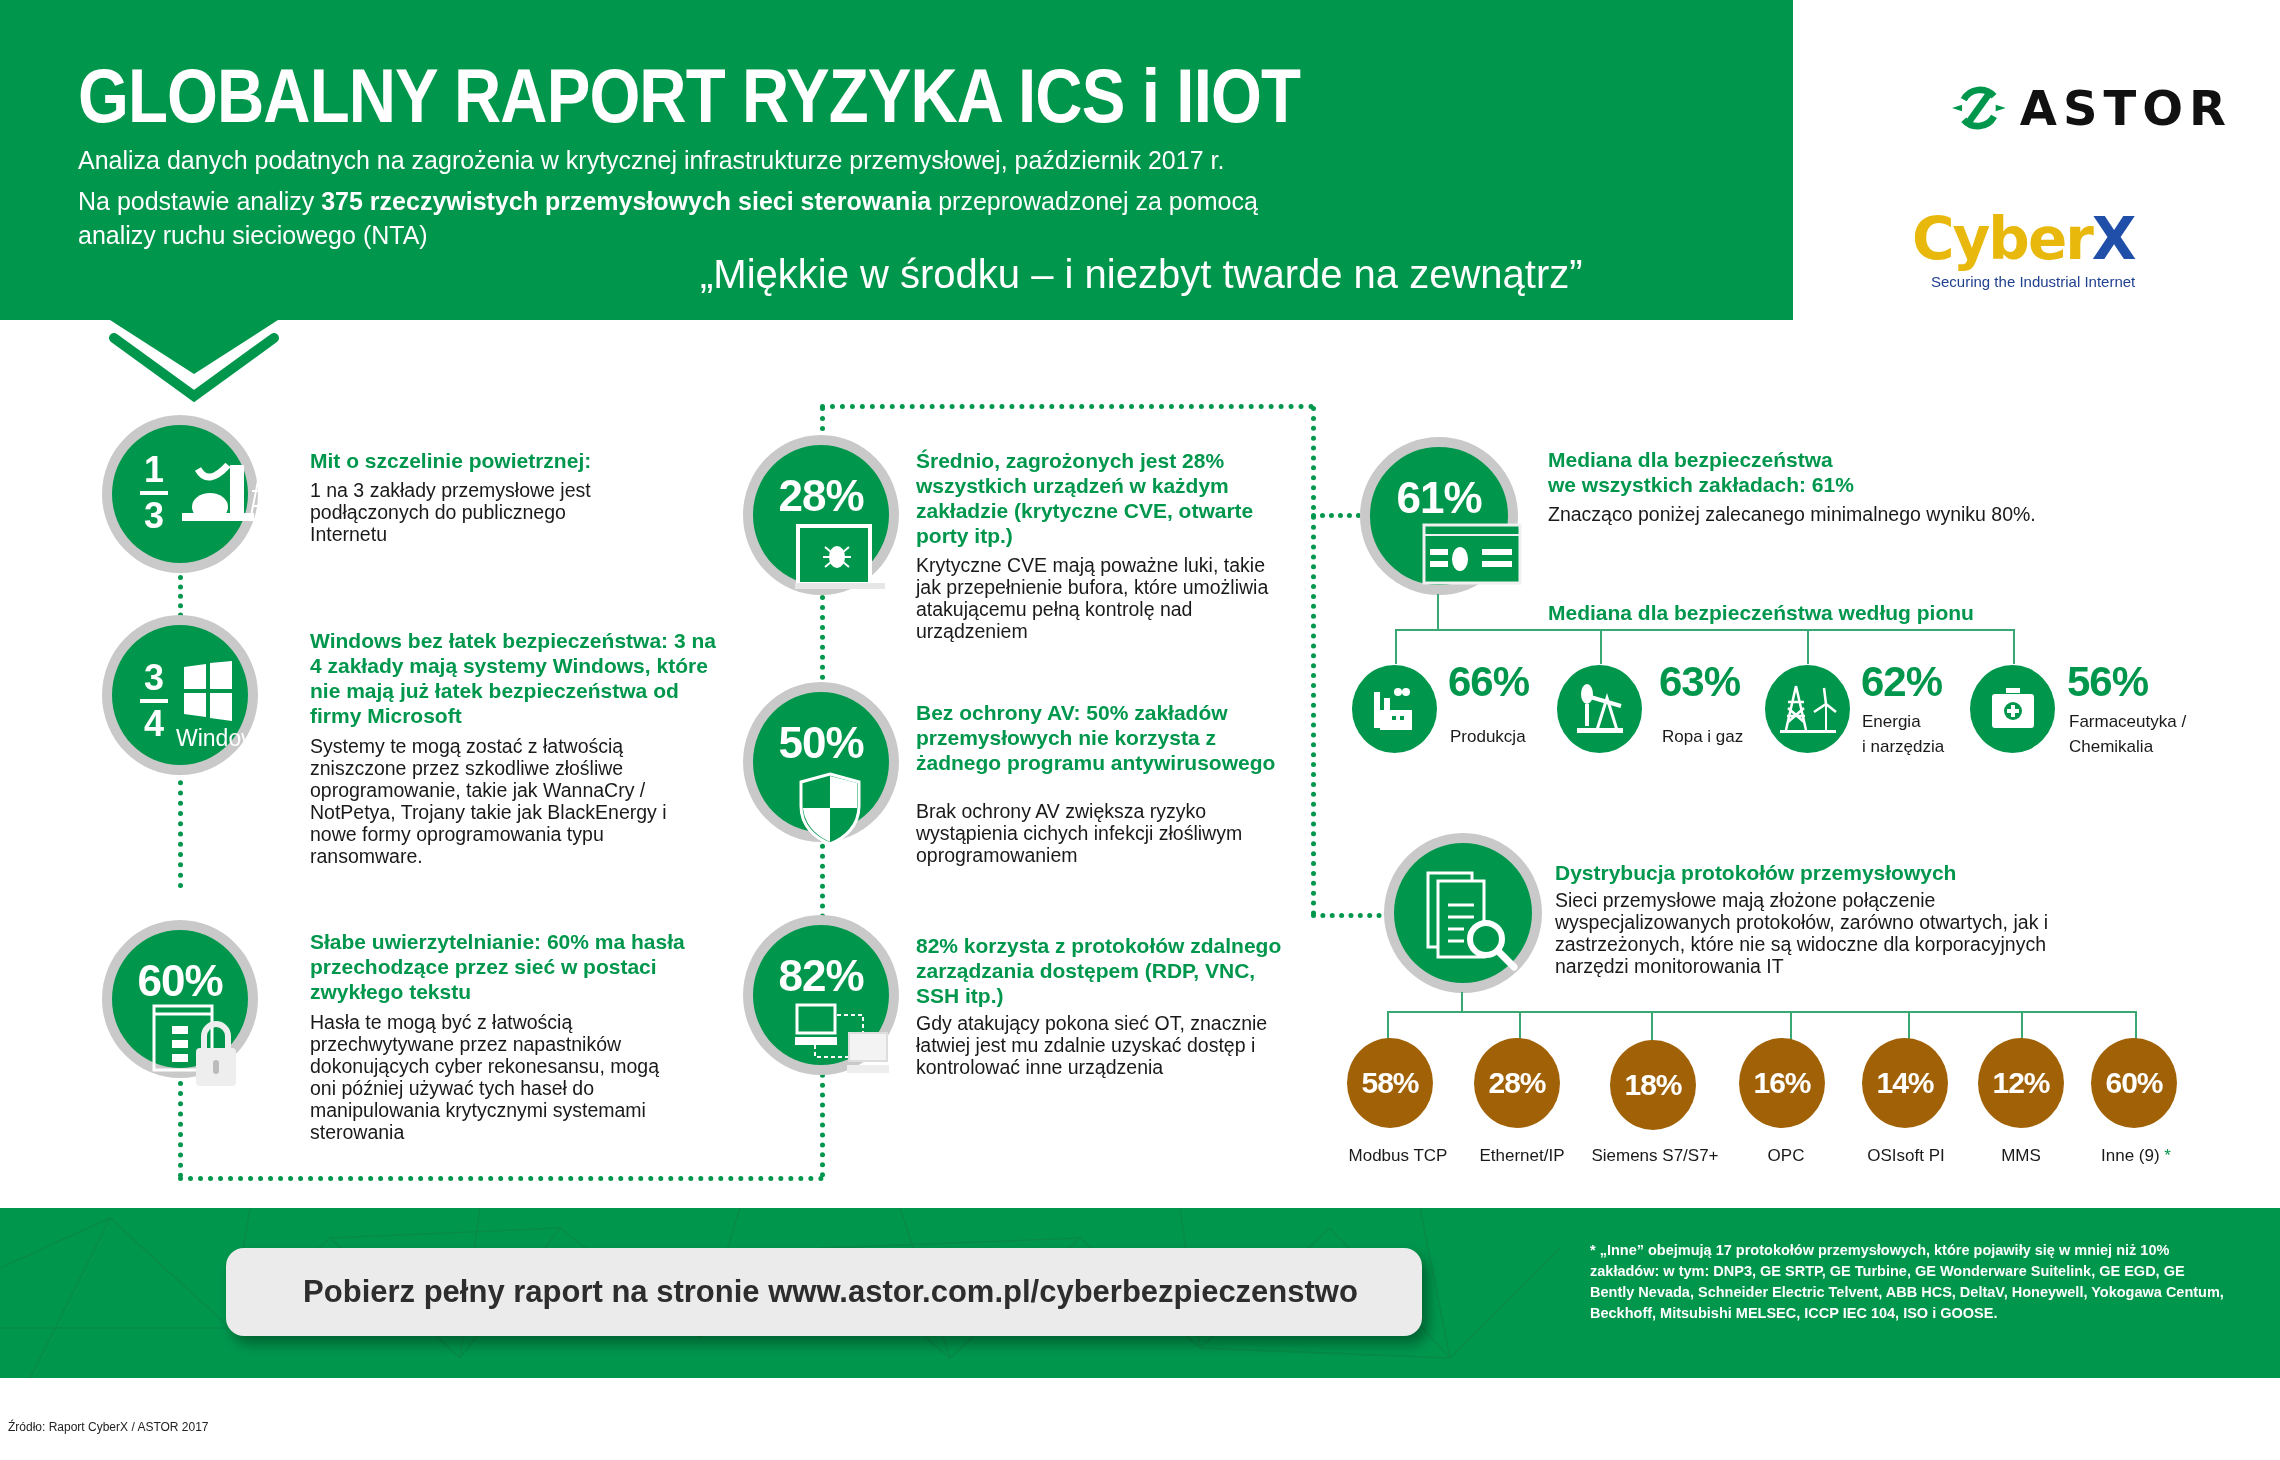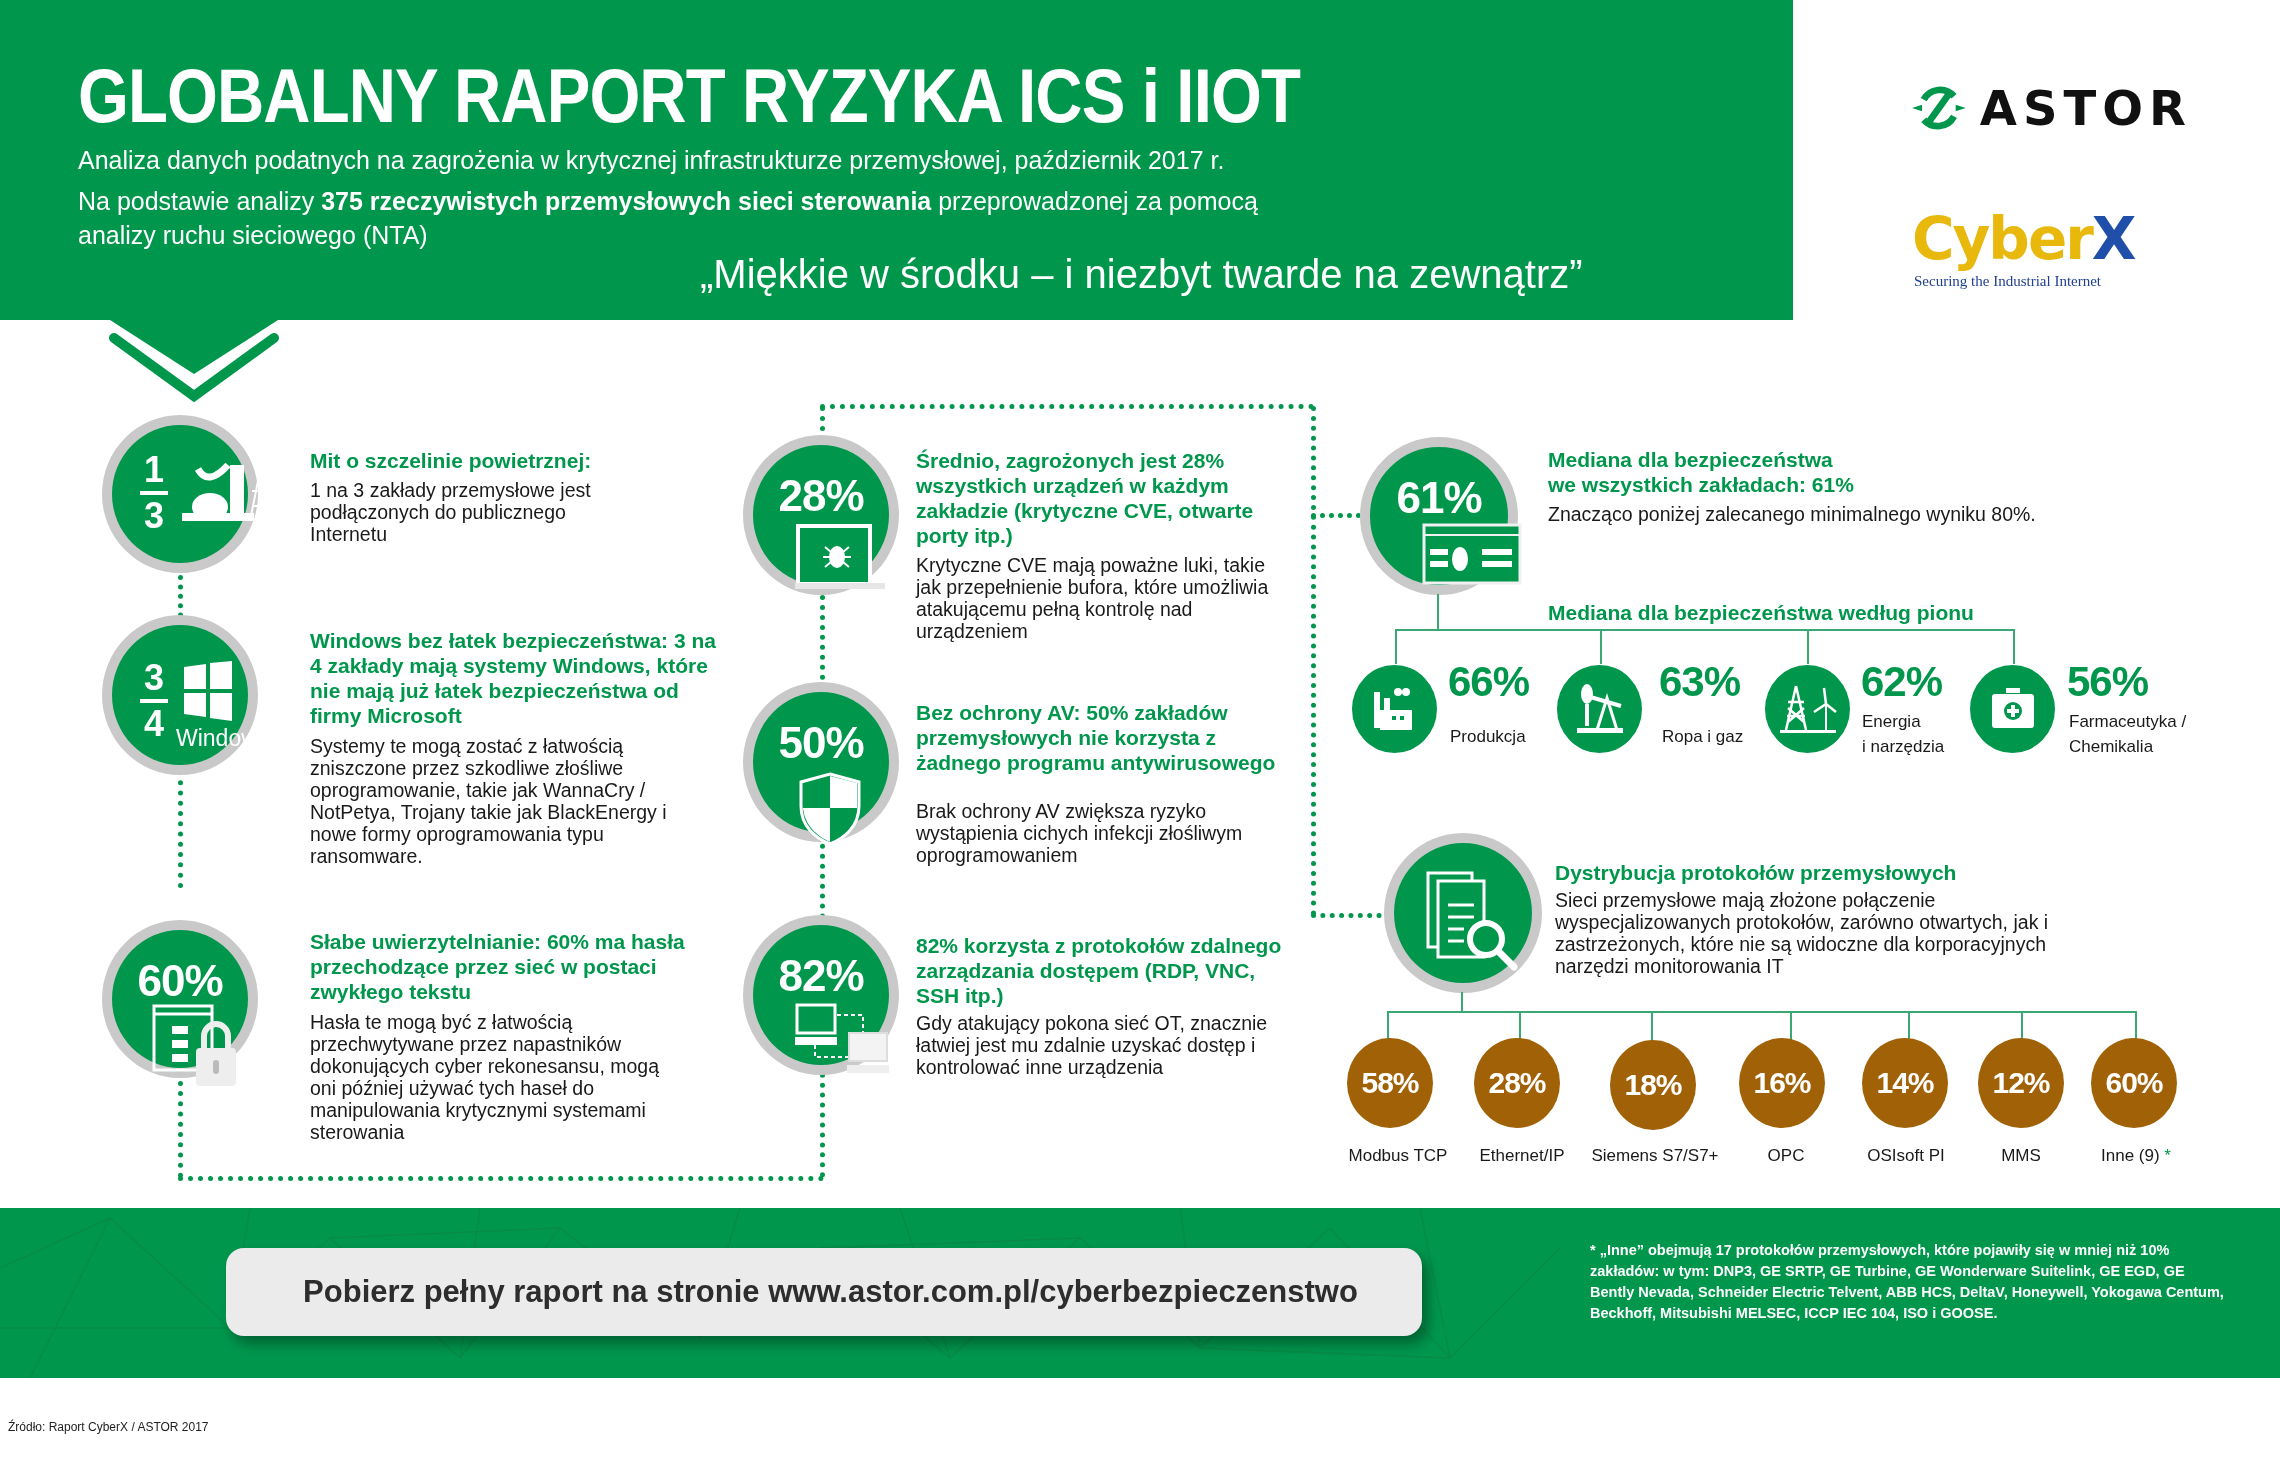--- a/index.html
+++ b/index.html
@@ -9,26 +9,26 @@
 
   
   .header { left: 0; top: 0; width: 1793px; height: 320px; background: #00974d; }
   .title { left: 78px; top: 52px; font-size: 76px; font-weight: 700; color: #fff; letter-spacing: -1px; white-space: nowrap; transform: scaleX(0.86); transform-origin: left top; }
   .sub1 { left: 78px; top: 146px; font-size: 25px; color: #fff; white-space: nowrap; }
   .sub2 { left: 78px; top: 184px; font-size: 25px; color: #fff; line-height: 34px; width: 1260px; }
   .sub2 b { font-weight: 700; }
   .quote { left: 700px; top: 252px; font-size: 40px; color: #fff; white-space: nowrap; }
 
   
-  .astor-logo { left: 1912px; top: 78px; width: 280px; height: 60px; display: flex; align-items: center; gap: 14px; }
+  .astor-logo { left: 1952px; top: 78px; width: 280px; height: 60px; display: flex; align-items: center; gap: 14px; }
   .astor-text { font-size: 48px; font-weight: 700; letter-spacing: 6px; color: #111; font-family: "DejaVu Sans", sans-serif; }
   .cyberx { left: 1912px; top: 205px; }
   .cyberx-word { font-size: 58px; font-weight: 700; color: #e8b90c; font-family: "DejaVu Sans", sans-serif; letter-spacing: -2px; }
   .cyberx-x { color: #1f4fa8; }
-  .cyberx-tag { font-size: 15px; color: #1f3f8f; margin-top: 0px; white-space: nowrap; margin-left: 2px; font-family: Liberation Serif, serif; }
+  .cyberx-tag { font-size: 15px; color: #1f3f8f; margin-top: 0px; white-space: nowrap; margin-left: 19px; }
 
   
   .circ { border-radius: 50%; background: #00974d; border: 10px solid #c9c9c9; display: flex; flex-direction: column; align-items: center; justify-content: flex-start; color: #fff; }
   .circ .pct { font-size: 44px; font-weight: 700; margin-top: 26px; letter-spacing: -1px; }
   .circ-plain { border-radius: 50%; background: #00974d; color: #fff; display: flex; align-items: center; justify-content: center; }
 
   .dots-v { border-left: 5px dotted #00974d; width: 0; }
   .dots-h { border-top: 5px dotted #00974d; height: 0; }
 
   .h-green { color: #00974d; font-weight: 700; font-size: 21px; line-height: 25px; }

